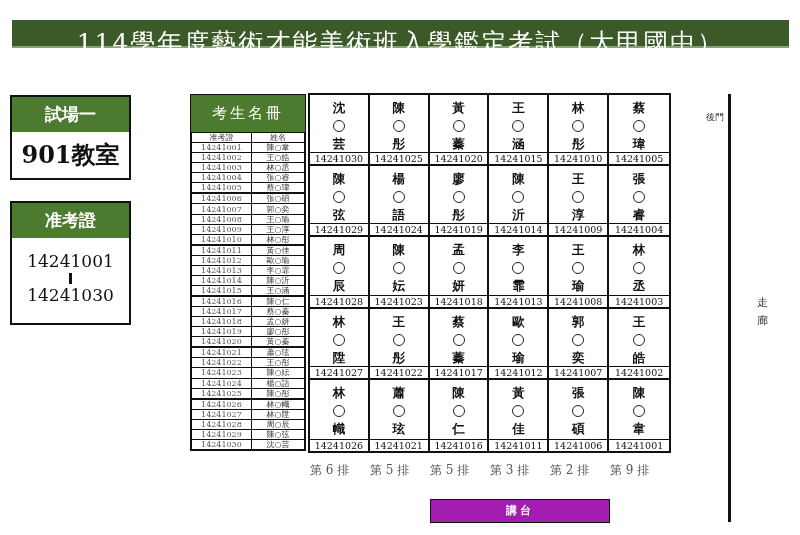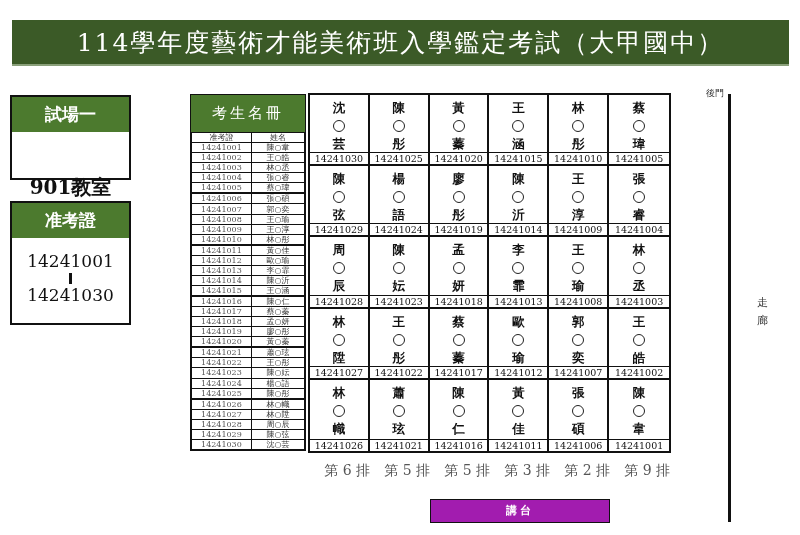--- a/index.html
+++ b/index.html
@@ -1,37 +1,37 @@
 <!DOCTYPE html>
 <html><head>
 <meta charset="utf-8">
 <style>
   * { box-sizing: border-box; margin: 0; padding: 0; }
   html, body { width: 800px; height: 535px; background: #ffffff; overflow: hidden; }
   body { position: relative; font-family: "DejaVu Serif", "Liberation Serif", serif; color: #111; }
 
   .title-bar {
-    position: absolute; left: 12px; top: 20px; width: 777px; height: 46px;
+    position: absolute; left: 12px; top: 20px; width: 777px; height: 28px;
     background: #3b5a27; border-bottom: 2px solid #8aa07a;
     color: #fff; font-size: 25px; text-align: center; line-height: 46px;
     letter-spacing: 2px; font-family: "DejaVu Serif", serif;
   }
 
   .info-box {
     position: absolute; left: 10px; width: 121px;
     border: 2px solid #111; background: #fff;
   }
   .info-box .head {
     background: #4c7a2e; color: #fff; text-align: center;
     font-weight: bold; font-size: 17px;
   }
   .info-box .body { text-align: center; font-size: 17px; color: #111; }
   #box-room { top: 95px; height: 85px; }
   #box-room .head { height: 35px; line-height: 35px; }
-  #box-room .body { height: 34px; line-height: 46px; font-size: 20px; font-weight: bold; margin-top: 32px; }
+  #box-room .body { height: 34px; line-height: 46px; font-size: 24px; font-weight: bold; }
   #box-ticket { top: 201px; height: 124px; }
   #box-ticket .head { height: 35px; line-height: 35px; }
   #box-ticket .body { padding-top: 14px; line-height: 19px; font-size: 17px; }
   #box-ticket .bar { display:block; width: 3px; height: 11px; background:#111; margin: 2px auto 2px; }
 
   
   .roster {
     position: absolute; left: 190px; top: 94px; width: 116px;
     border: 1.5px solid #111; background: #fff;
   }
@@ -69,32 +69,32 @@
   .seat .sid {
     position: absolute; left: 0; right: 0; bottom: 0; height: 12px;
     border-top: 1px solid #111; font-size: 9.5px; line-height: 12px; text-align: center;
     font-family: "DejaVu Serif", serif;
   }
 
   .row-labels {
     position: absolute; left: 310px; top: 462px; width: 360px;
     display: grid; grid-template-columns: repeat(6, 1fr);
   }
-  .row-labels span { text-align: right; font-size: 14px; color: #555; }
+  .row-labels span { text-align: left; font-size: 12px; color: #555; }
 
   .podium {
     position: absolute; left: 430px; top: 499px; width: 180px; height: 24px;
     background: #a21caf; border: 1.5px solid #111; color: #fff;
     text-align: center; line-height: 21px; font-size: 11px; font-weight: bold; letter-spacing: 3px;
   }
 
   .wall {
     position: absolute; left: 728px; top: 94px; width: 3px; height: 428px; background: #111;
   }
-  .door-back { position: absolute; left: 706px; top: 87px; font-size: 9px; color: #333; font-family: Liberation Serif, serif; }
+  .door-back { position: absolute; left: 706px; top: 111px; font-size: 9px; color: #333; font-family: Liberation Serif, serif; }
   .door-front { position: absolute; left: 706px; top: 506px; font-size: 9px; color: #333; margin-top: 44px; }
   .corridor {
     position: absolute; left: 754px; top: 294px; width: 14px; font-size: 11px;
     line-height: 18px; color: #333; text-align: right;
   }
 </style>
 </head>
 <body>
 
 <div class="title-bar">114學年度藝術才能美術班入學鑑定考試（大甲國中）</div>

